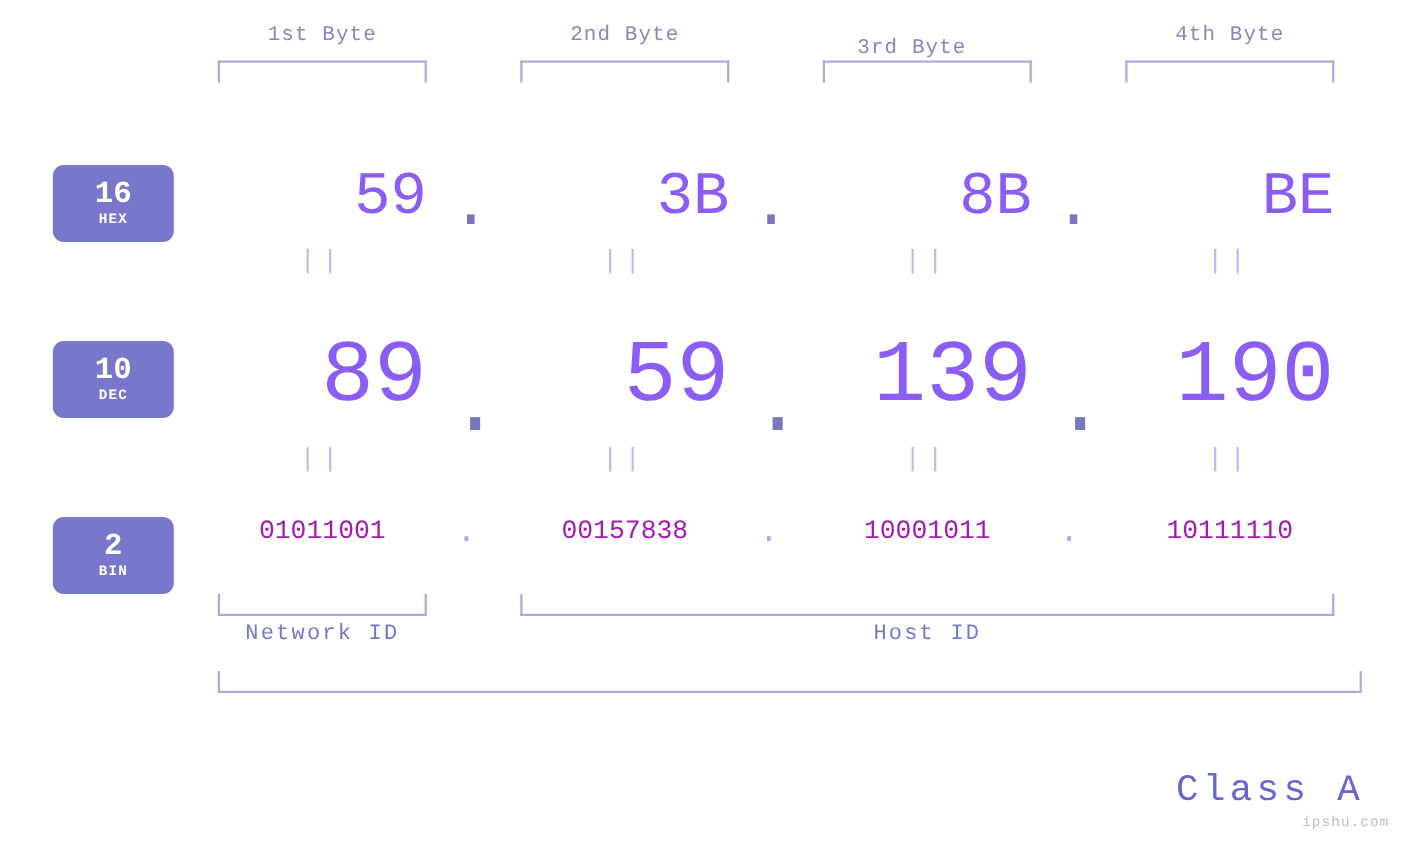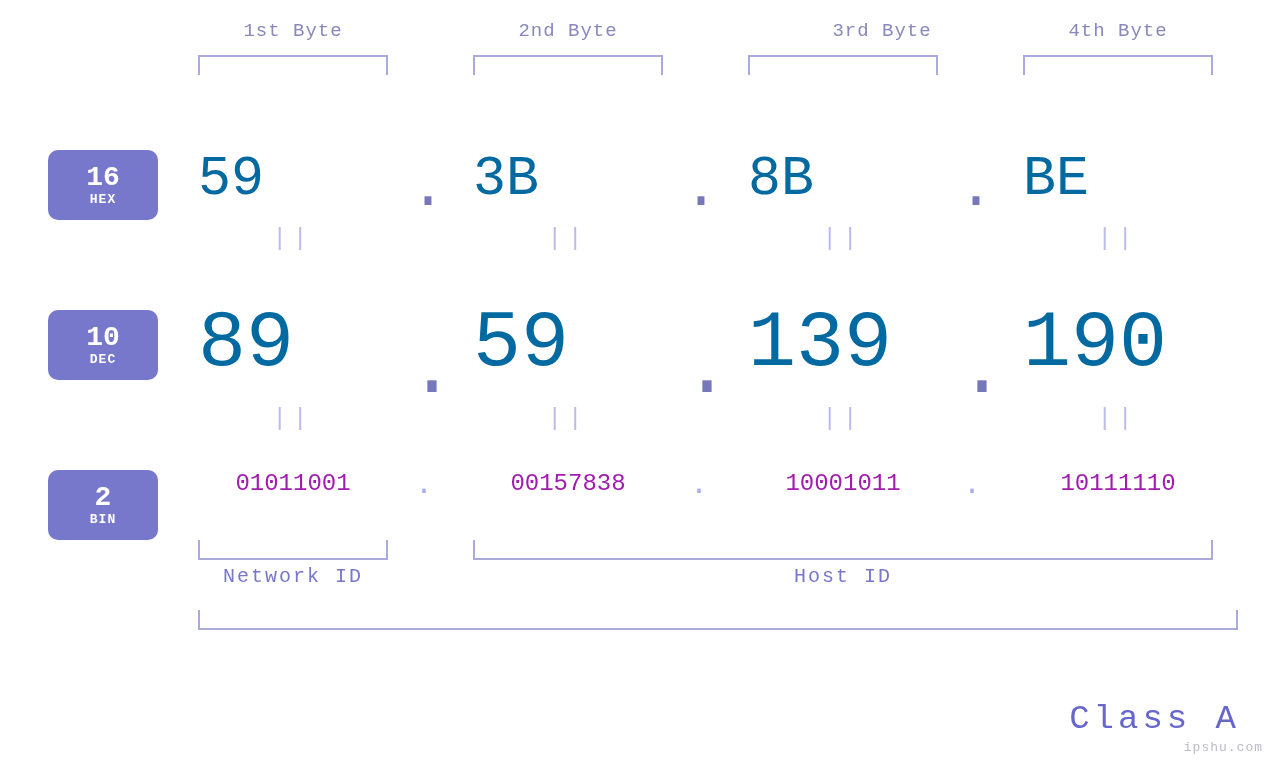--- a/index.html
+++ b/index.html
@@ -34,21 +34,21 @@
       position: absolute;
       top: 20px;
       color: #8888bb;
       font-size: 19px;
       letter-spacing: 1px;
       width: 230px;
       text-align: center;
     }
     .hdr1 { left: 178px; }
     .hdr2 { left: 453px; }
-    .hdr3 { left: 767px; }
+    .hdr3 { left: 714px; margin-top: 12px; }
     .hdr4 { left: 1003px; }
 
     
     .tbr {
       position: absolute;
       top: 55px;
       border: 2px solid #aaaadd;
       border-bottom: none;
       height: 20px;
     }
@@ -82,22 +82,22 @@
     .bdg-lbl {
       font-size: 13px;
       font-weight: bold;
       letter-spacing: 1px;
     }
 
     
     .val {
       position: absolute;
       font-size: 55px;
-      color: #0369a1;
-      text-align: left;
+      color: #8b5cf6;
+      text-align: right;
       width: 190px;
     }
     .dot-val {
       position: absolute;
       font-size: 60px;
       color: #7777bb;
     }
 
     
     .v-hex1 { left: 198px; top: 148px; }

